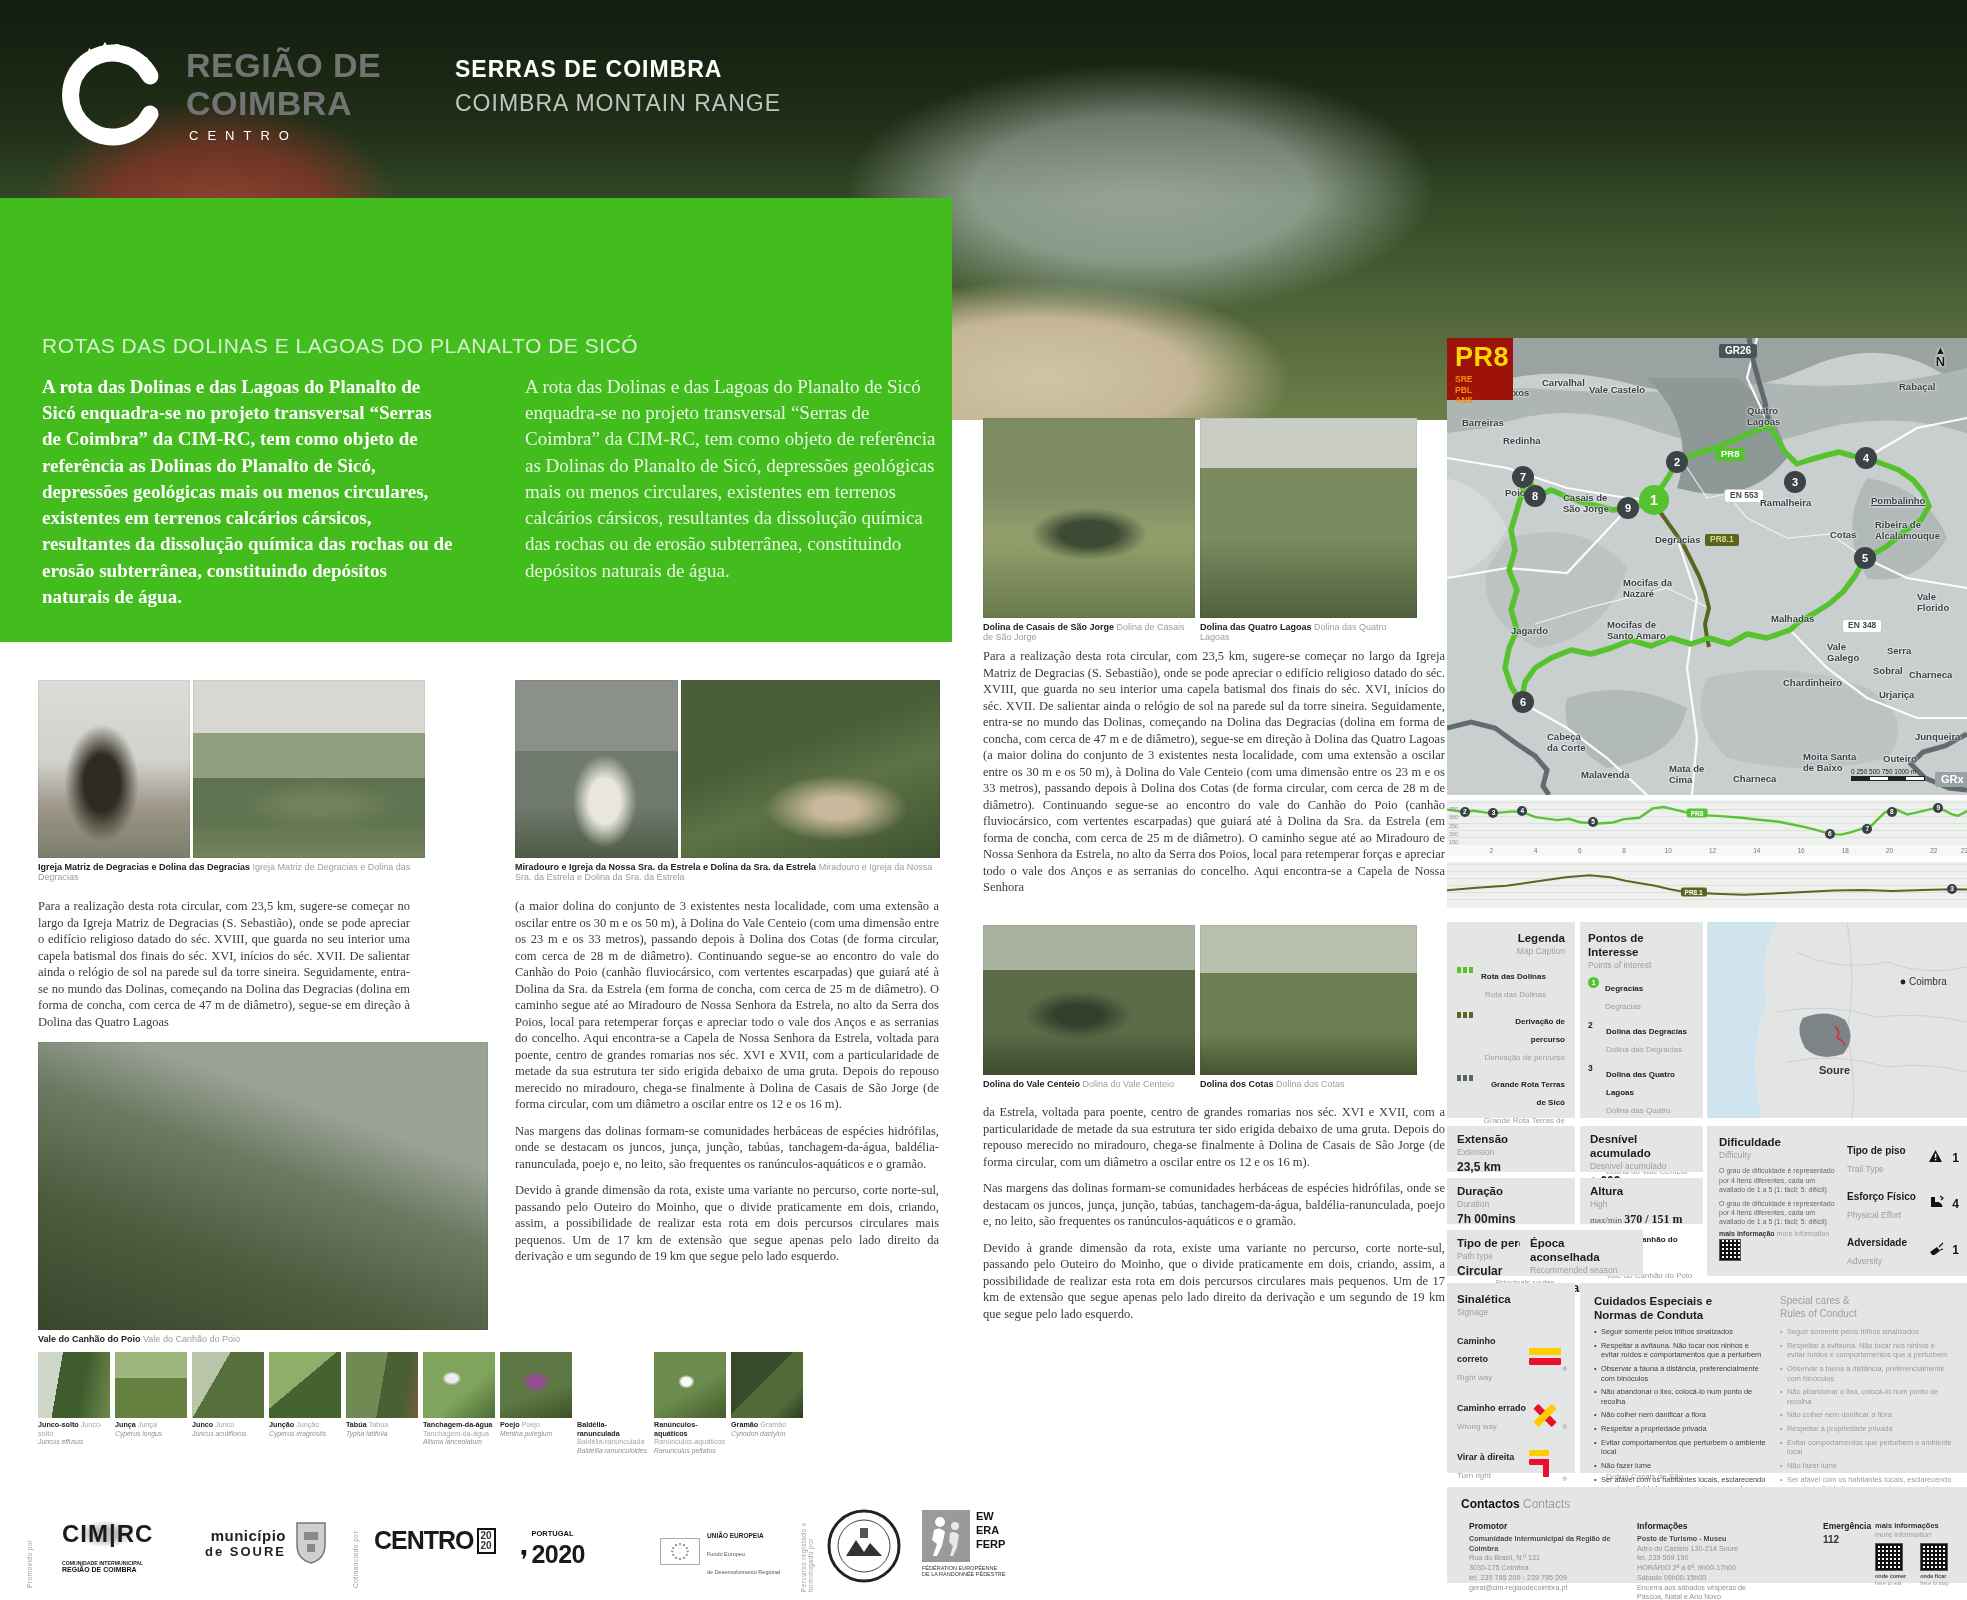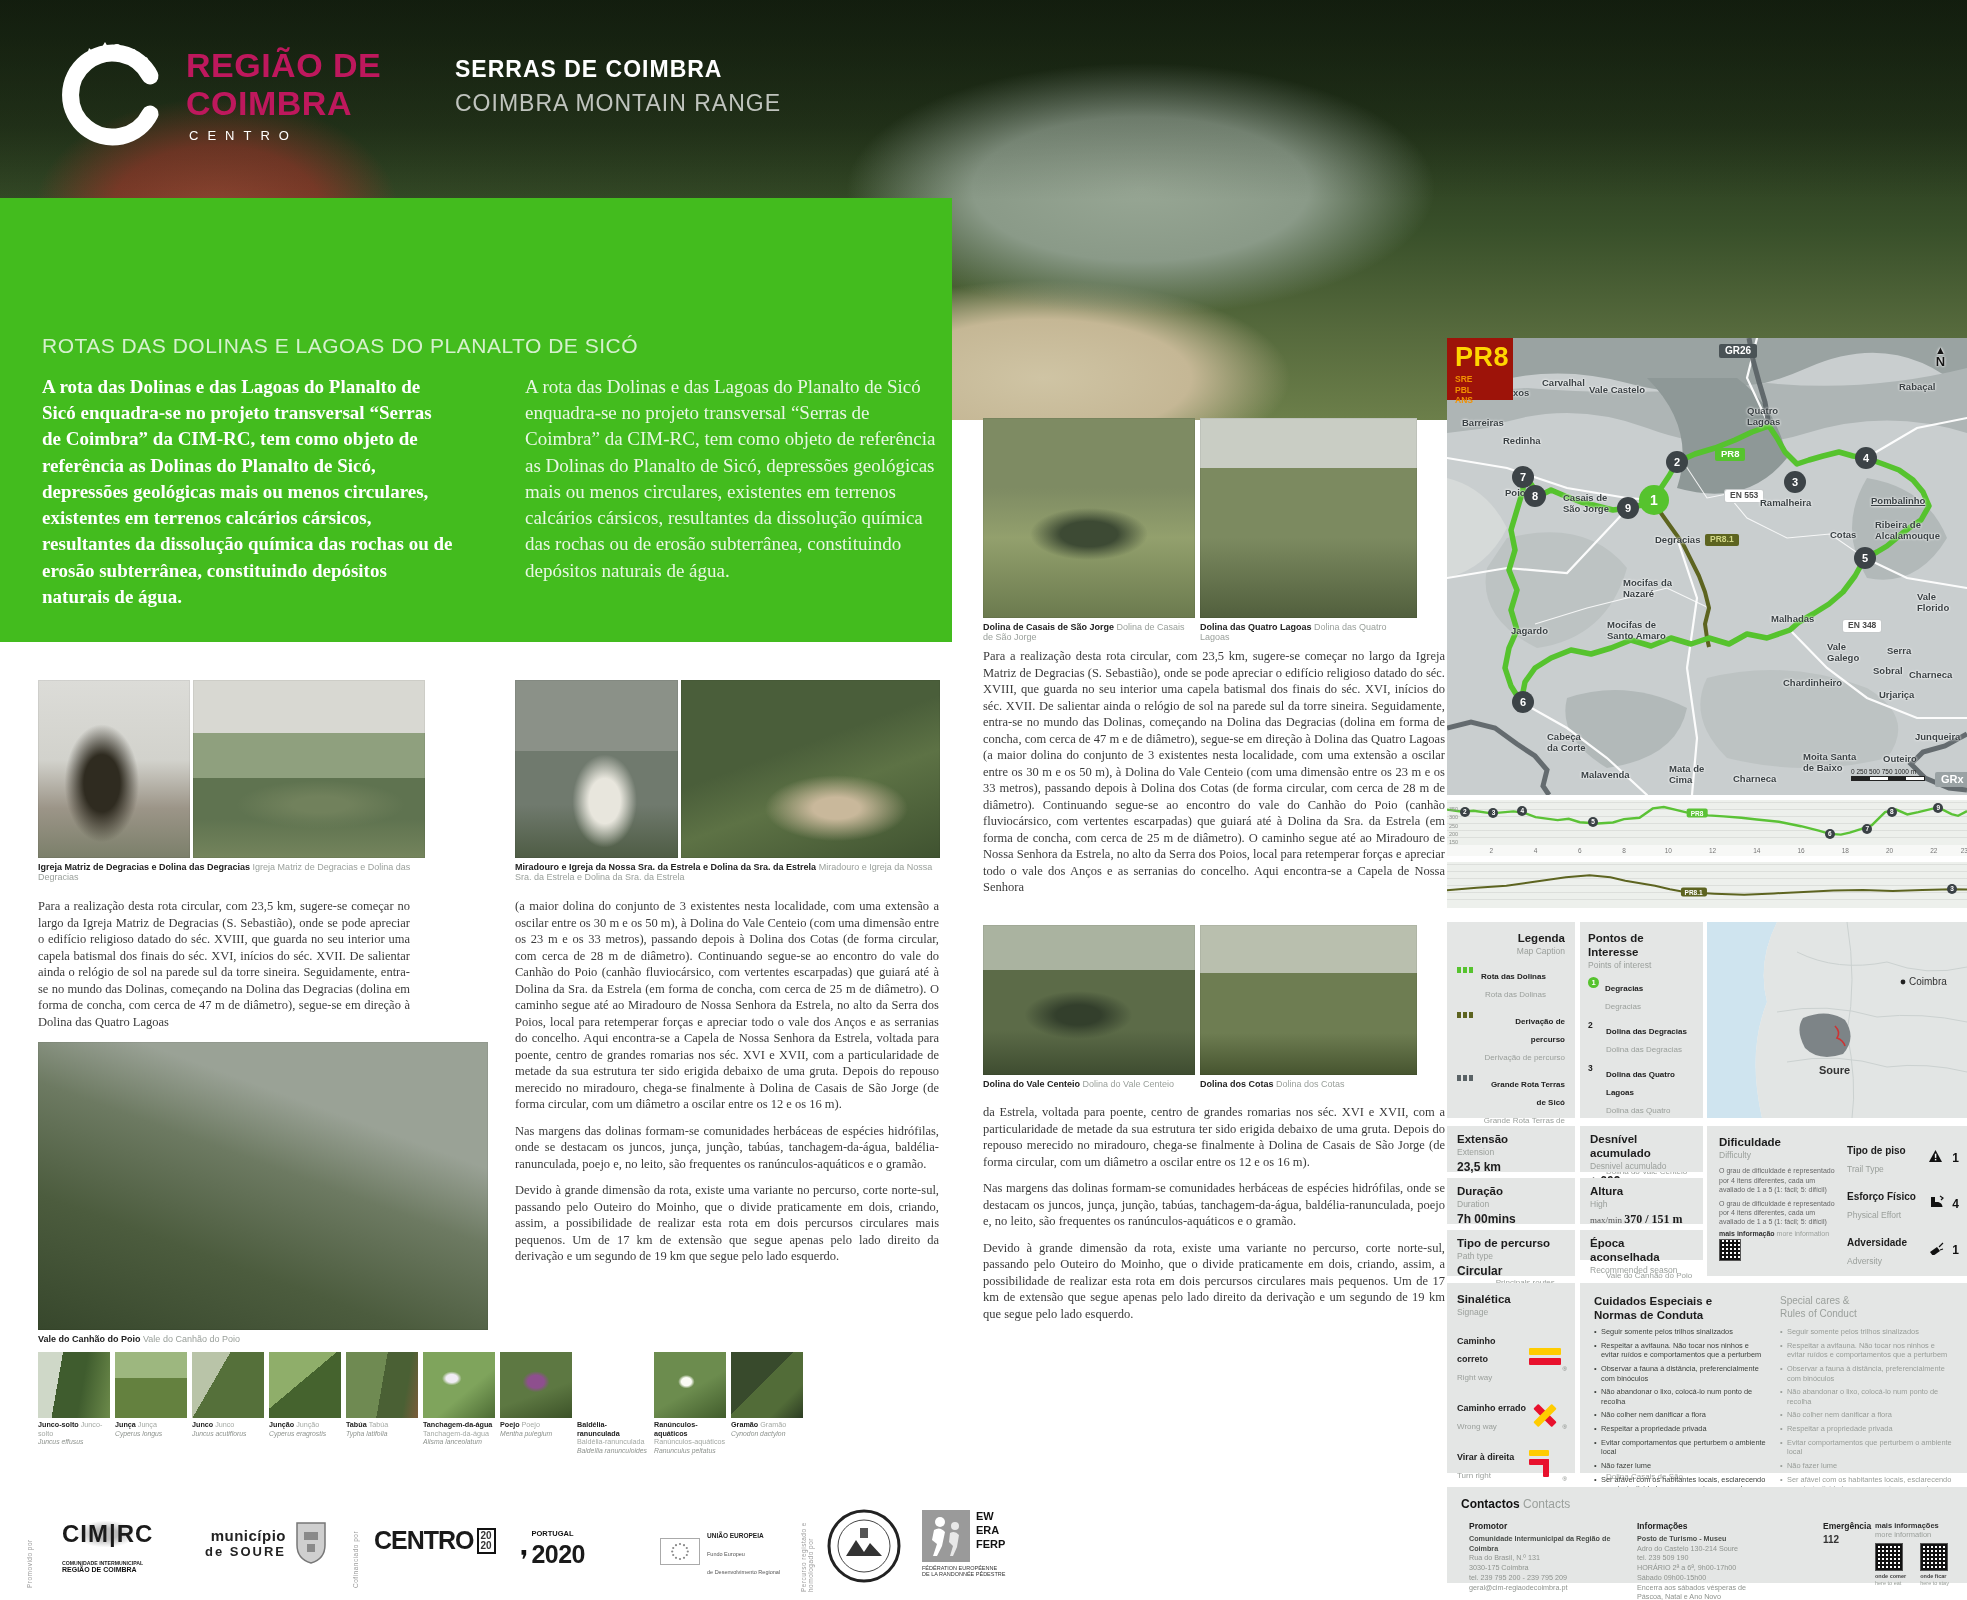--- a/index.html
+++ b/index.html
@@ -12,21 +12,21 @@
     background:
       radial-gradient(420px 180px at 58% 45%, #97a694 0%, #8a9a88 40%, rgba(138,154,136,0) 70%),
       radial-gradient(330px 130px at 53% 90%, #cfc4a4 0%, #c5b795 45%, rgba(197,183,149,0) 75%),
       radial-gradient(260px 160px at 11% 50%, #8a4430 0%, #7a3a28 40%, rgba(122,58,40,0) 70%),
       radial-gradient(210px 210px at 27% 80%, #8f8c7c 0%, rgba(143,140,124,0) 65%),
       linear-gradient(180deg,#1d2b16 0%,#26371c 30%,#39502a 55%,#55693c 78%,#6c7f4a 100%);}
   .hero-vign{left:0;top:0;width:1967px;height:200px;background:linear-gradient(180deg,rgba(10,18,8,.55),rgba(10,18,8,0));}
 
   
   .brand-logo{left:55px;top:36px;width:120px;height:122px;}
-  .brand-title{left:186px;top:46px;font-size:34px;line-height:1.12;font-weight:bold;color:#be185d;letter-spacing:.5px;white-space:pre-line;}
+  .brand-title{left:186px;top:46px;font-size:34px;line-height:1.12;font-weight:bold;color:#737373;letter-spacing:.5px;white-space:pre-line;}
   .brand-sub{left:189px;top:128px;font-size:13px;color:#fff;letter-spacing:9px;}
   .serras{left:455px;top:56px;font-size:23px;font-weight:bold;color:#fff;letter-spacing:1px;}
   .serras-en{left:455px;top:90px;font-size:23px;color:rgba(255,255,255,.72);letter-spacing:1px;}
 
   
   .green-block{left:0;top:198px;width:952px;height:444px;background:#43bc1e;}
   .gb-title{left:42px;top:20px;font-size:42px;line-height:1.17;font-weight:bold;color:#fff;white-space:pre-line;letter-spacing:.5px;}
   .gb-sub{left:42px;top:136px;font-size:21px;color:rgba(255,255,255,.78);letter-spacing:.5px;}
   .gb-intro{font-family:"Liberation Serif",serif;font-size:19px;line-height:1.38;width:412px;}
   .gb-i1{left:42px;top:176px;color:#ffffff;font-weight:bold;}
@@ -549,21 +549,21 @@
   <div class="abs panel" style="left:1580px;top:1178px;width:123px;height:46px;padding:7px 10px;">
     <div class="p-title">Altura</div>
       <div class="p-sub">High</div>
     <div style="margin-top:3px;font-size:9px;color:#555;font-family:Liberation Serif, serif;"><span>max/min</span> <b class="p-val">370 / 151 m</b></div>
     </div>
   <div class="abs panel" style="left:1447px;top:1230px;width:128px;height:46px;padding:7px 10px;">
     <div class="p-title">Tipo de percurso</div>
       <div class="p-sub">Path type</div>
     <div class="p-val" style="margin-top:3px;">Circular</div>
     </div>
-  <div class="abs panel" style="left:1580px;top:1230px;width:123px;height:30px;padding:7px 10px;">
+  <div class="abs panel" style="left:1520px;top:1230px;width:123px;height:46px;padding:7px 10px;">
     <div class="p-title">Época aconselhada</div>
       <div class="p-sub">Recommended season</div>
     <div style="margin-top:3px;"><b class="p-val">Todo o ano /</b> <span style="font-size:10px;color:#9ba09c;">All year</span></div>
     </div>
 
   <div class="abs panel" style="left:1707px;top:1126px;width:260px;height:150px;padding:10px 25px;">
     <div style="position:absolute;left:12px;top:10px;width:118px;">
       <div class="p-title">Dificuldade</div>
       <div class="p-sub">Difficulty</div>
       <div style="font-size:7px;line-height:1.3;color:#666;margin-top:6px;">O grau de dificuldade é representado por 4 itens diferentes, cada um avaliado de 1 a 5 (1: fácil; 5: difícil)</div>

